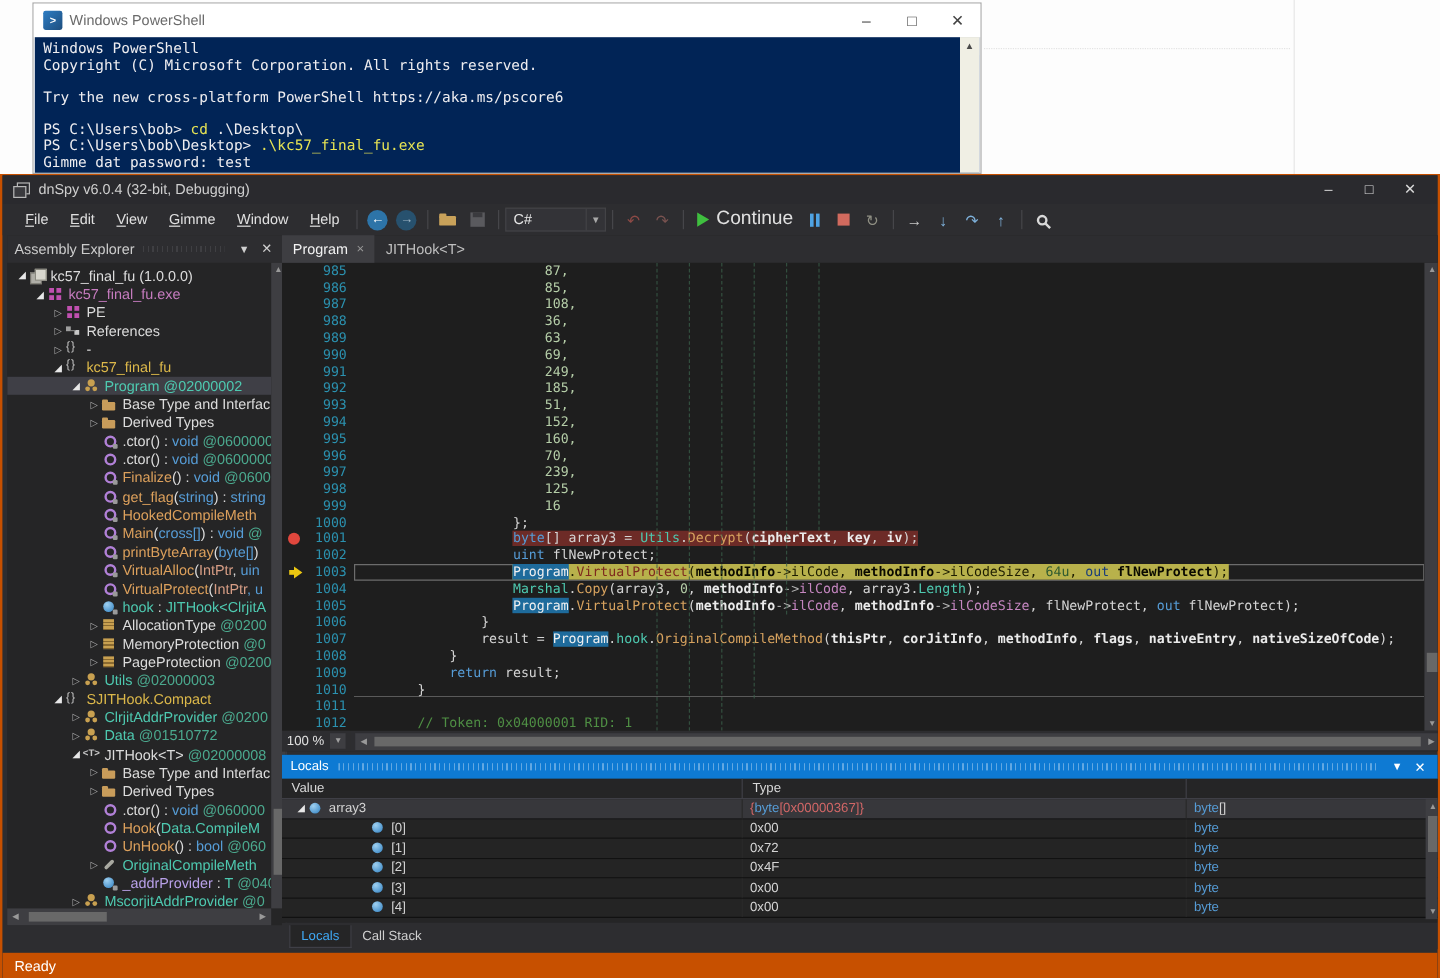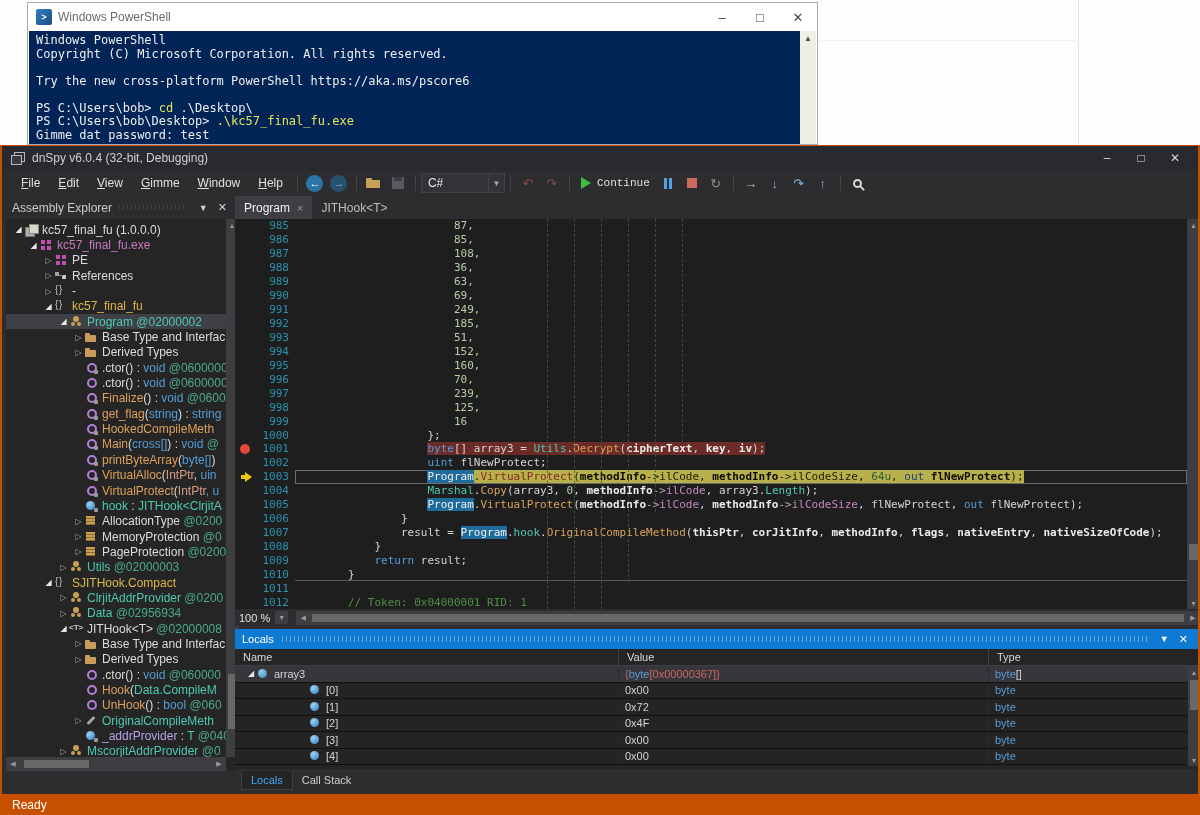--- a/index.html
+++ b/index.html
@@ -64,21 +64,21 @@
   .icon-save::before { content:""; position:absolute; left:2px; top:0; width:8px; height:4px; background:#3A3A3E; }
   .combo { width:84px; height:20px; background:#333337; border:1px solid #434346; display:flex;
     align-items:center; font-size:12px; color:#E8E8E8; }
   .combo-label { flex:1; padding-left:6px; }
   .combo-arrow { width:16px; height:18px; display:flex; align-items:center; justify-content:center;
     color:#A8A8A8; font-size:8px; border-left:1px solid #434346; }
   .glyph { font-size:13px; }
   .g-undo { color:#8E4A46; } .g-redo { color:#7A5350; }
   .play-tri { width:0; height:0; border-top:6px solid transparent; border-bottom:6px solid transparent;
     border-left:10px solid #3FBF3F; margin-right:6px; }
-  .continue-label { font-size:11px; color:#E0E0E0;font-family:Liberation Mono, monospace; }
+  .continue-label { font-size:16px; color:#E0E0E0; }
   .pause-bars { display:flex; gap:2px; } .pause-bars i { width:3px; height:11px; background:#4FA3E3; }
   .stop-sq { width:10px; height:10px; background:#D16A5E; }
   .g-restart { color:#8F8F83; font-size:13px; }
   .g-step { color:#7FB2DC; font-size:13px; } .g-next { color:#C8C8C8; font-size:13px; }
   .icon-search { width:9px; height:9px; border:2px solid #D8D8D8; border-radius:50%; position:relative; }
   .icon-search::after { content:""; position:absolute; width:6px; height:2px; background:#D8D8D8;
     right:-5px; bottom:-3px; transform:rotate(45deg); }
 
   
   #sidebar { left:4px; top:50px; width:233px; height:575px; background:#252526; border-right:1px solid #3F3F46; }
@@ -440,21 +440,21 @@
             <span><span class="n-ty2">SJITHook.Compact</span></span>
           </div>
           <div class="tree-row" style="padding-left: 51px;">
             <span class="exp closed">▷</span>
             <span class="ic ic-class"></span>
             <span><span class="n-tt">ClrjitAddrProvider</span><span class="n-tn"> @0200</span></span>
           </div>
           <div class="tree-row" style="padding-left: 51px;">
             <span class="exp closed">▷</span>
             <span class="ic ic-class"></span>
-            <span><span class="n-tt">Data</span><span class="n-tn"> @02956934</span></span>
+            <span><span class="n-tt">Data</span><span class="n-tn"> @01510772</span></span>
           </div>
           <div class="tree-row" style="padding-left: 51px;">
             <span class="exp">◢</span>
             <span class="ic ic-generic"></span>
             <span><span class="n-tw">JITHook&lt;T&gt;</span><span class="n-tn"> @02000008</span></span>
           </div>
           <div class="tree-row" style="padding-left: 66px;">
             <span class="exp closed">▷</span>
             <span class="ic ic-folder2"></span>
             <span><span class="n-tw">Base Type and Interfac</span></span>
@@ -744,21 +744,20 @@
     </div>
 
     <div class="abs" id="locals">
       <div class="loc-title">
         <span class="loc-title-text">Locals</span>
         <span class="grip-blue"></span>
         <span class="loc-hbtn">▼</span>
         <span class="loc-hbtn" style="font-size:11px;">✕</span>
       </div>
       <div class="loc-header">
-          <div class="loc-hcell">Name</div>
           <div class="loc-hcell">Value</div>
           <div class="loc-hcell">Type</div>
         </div>
       <div class="loc-rows">
           <div class="loc-row sel">
             <div class="loc-cell" style="padding-left: 10px;">
               <span class="loc-exp">◢</span>
               <span class="ic ic-sphere"></span>
               <span class="v-vw">array3</span>
             </div>

